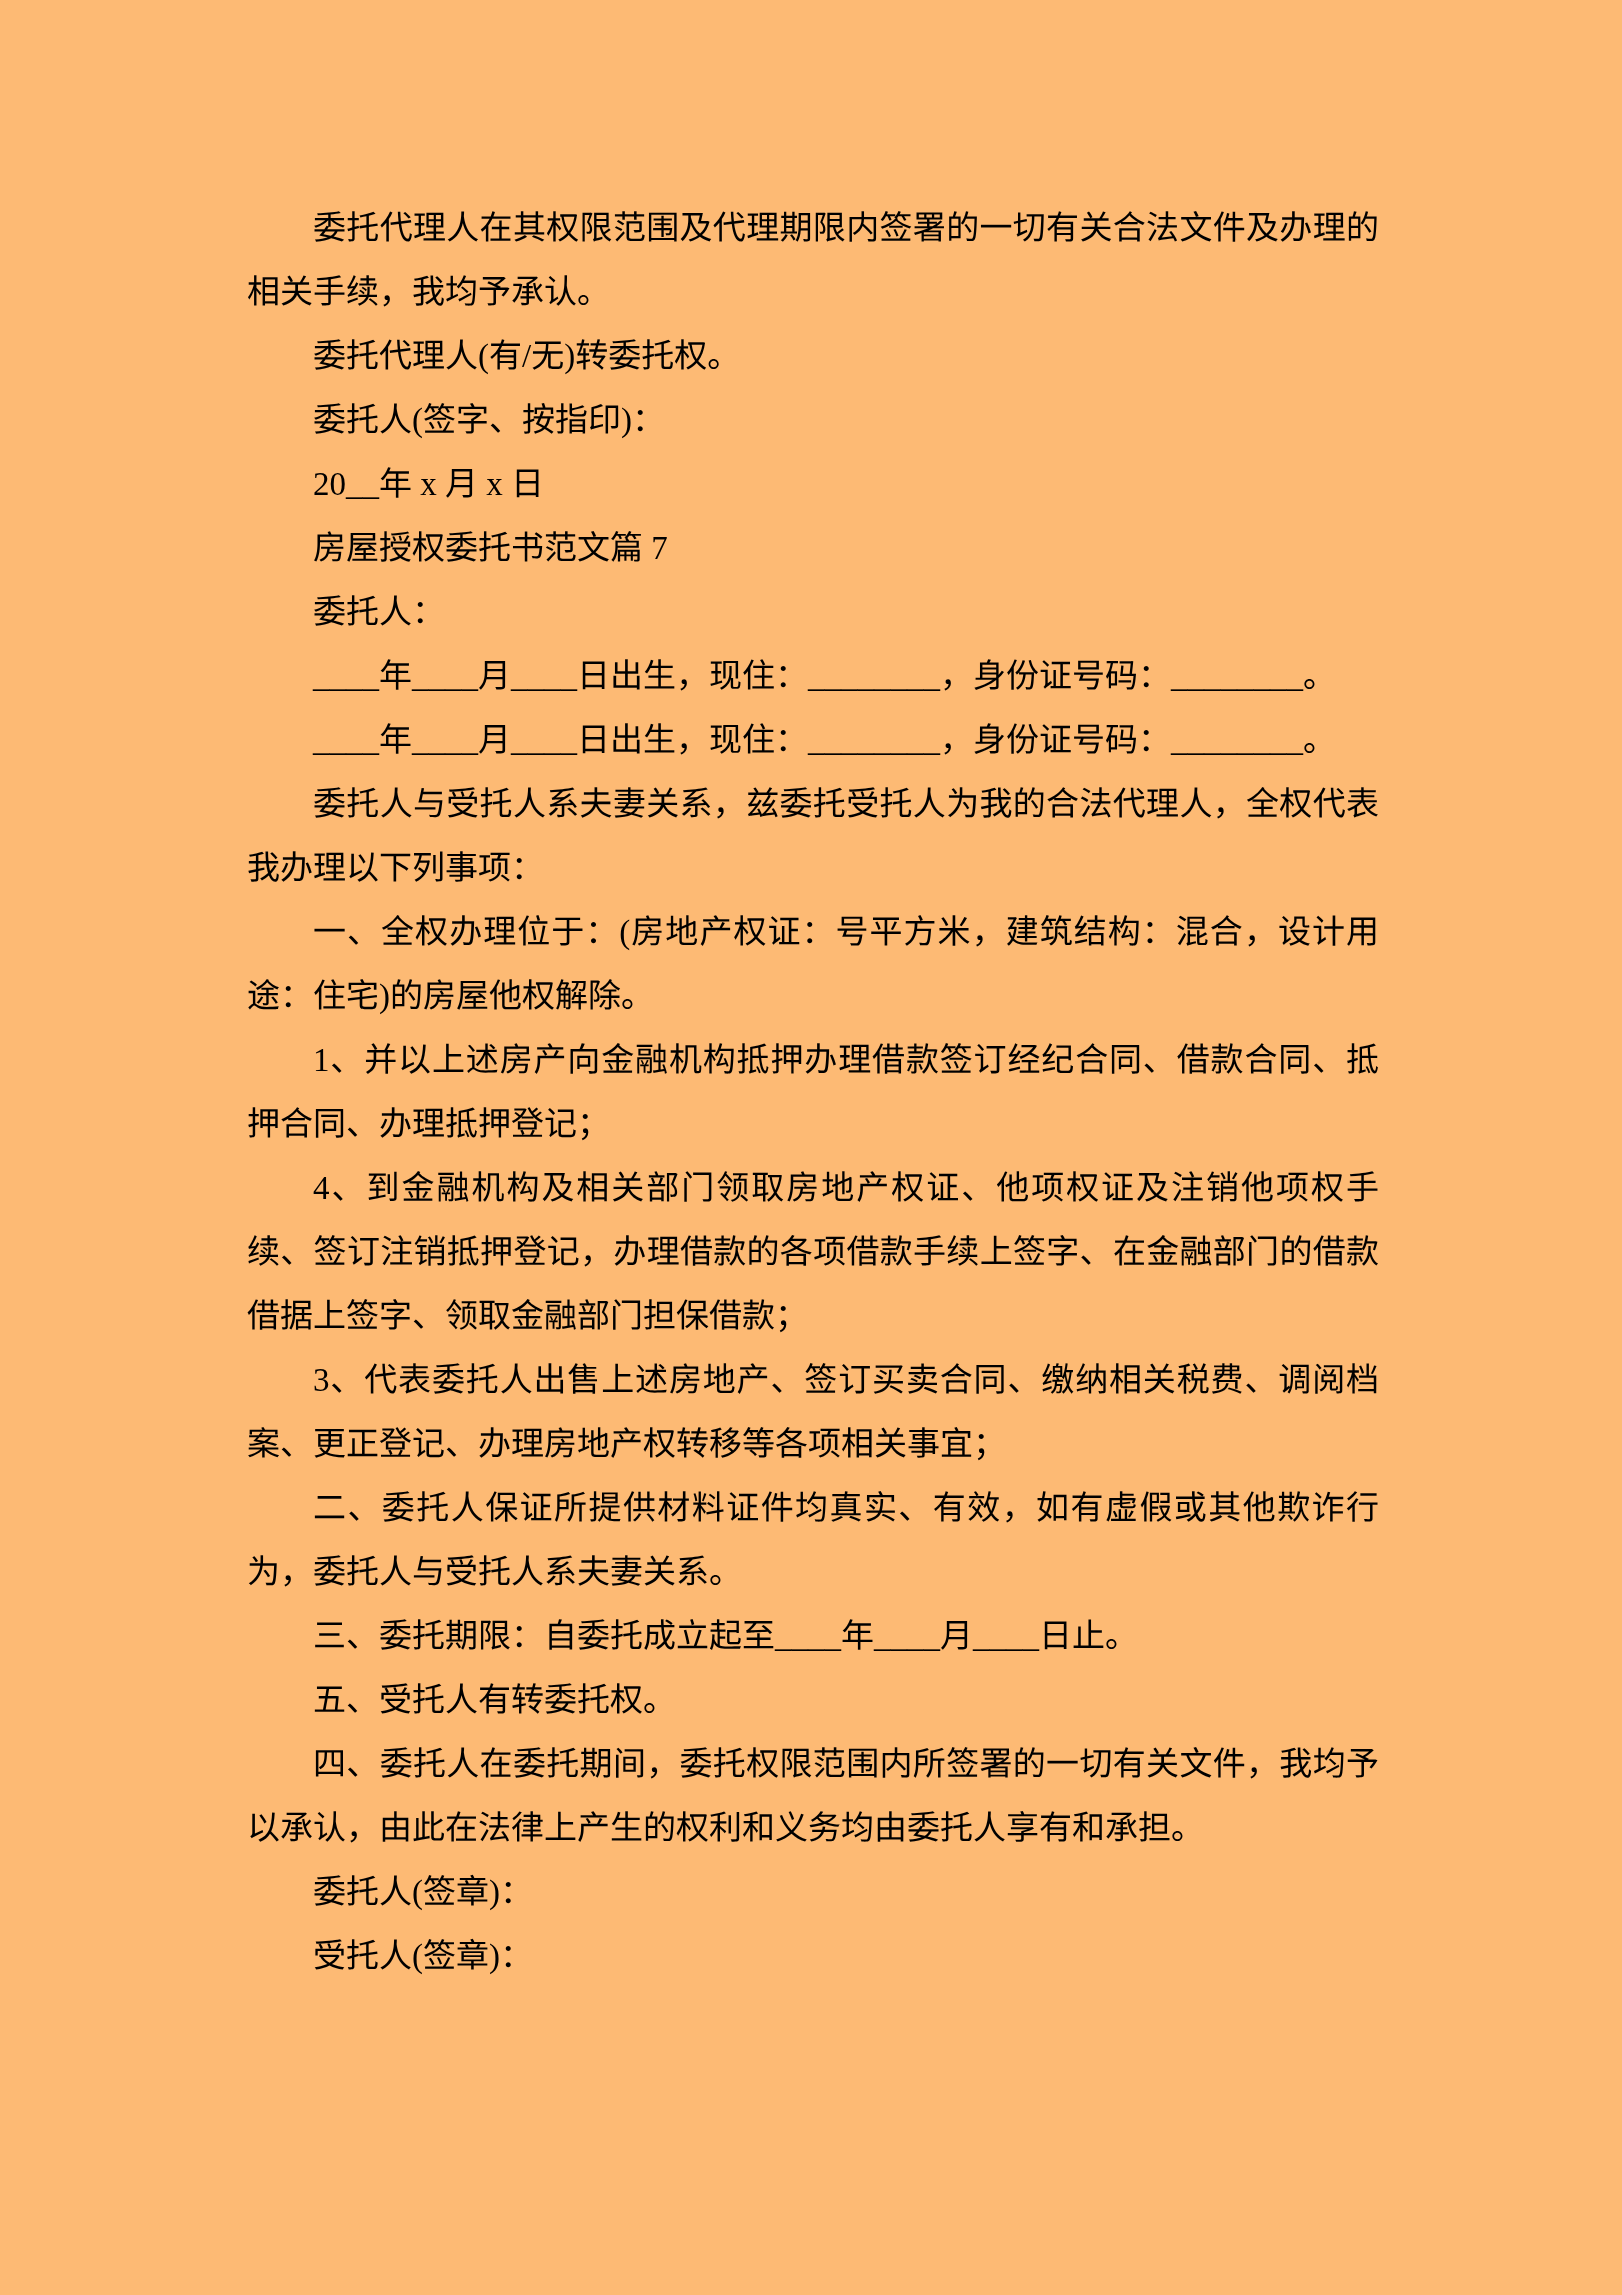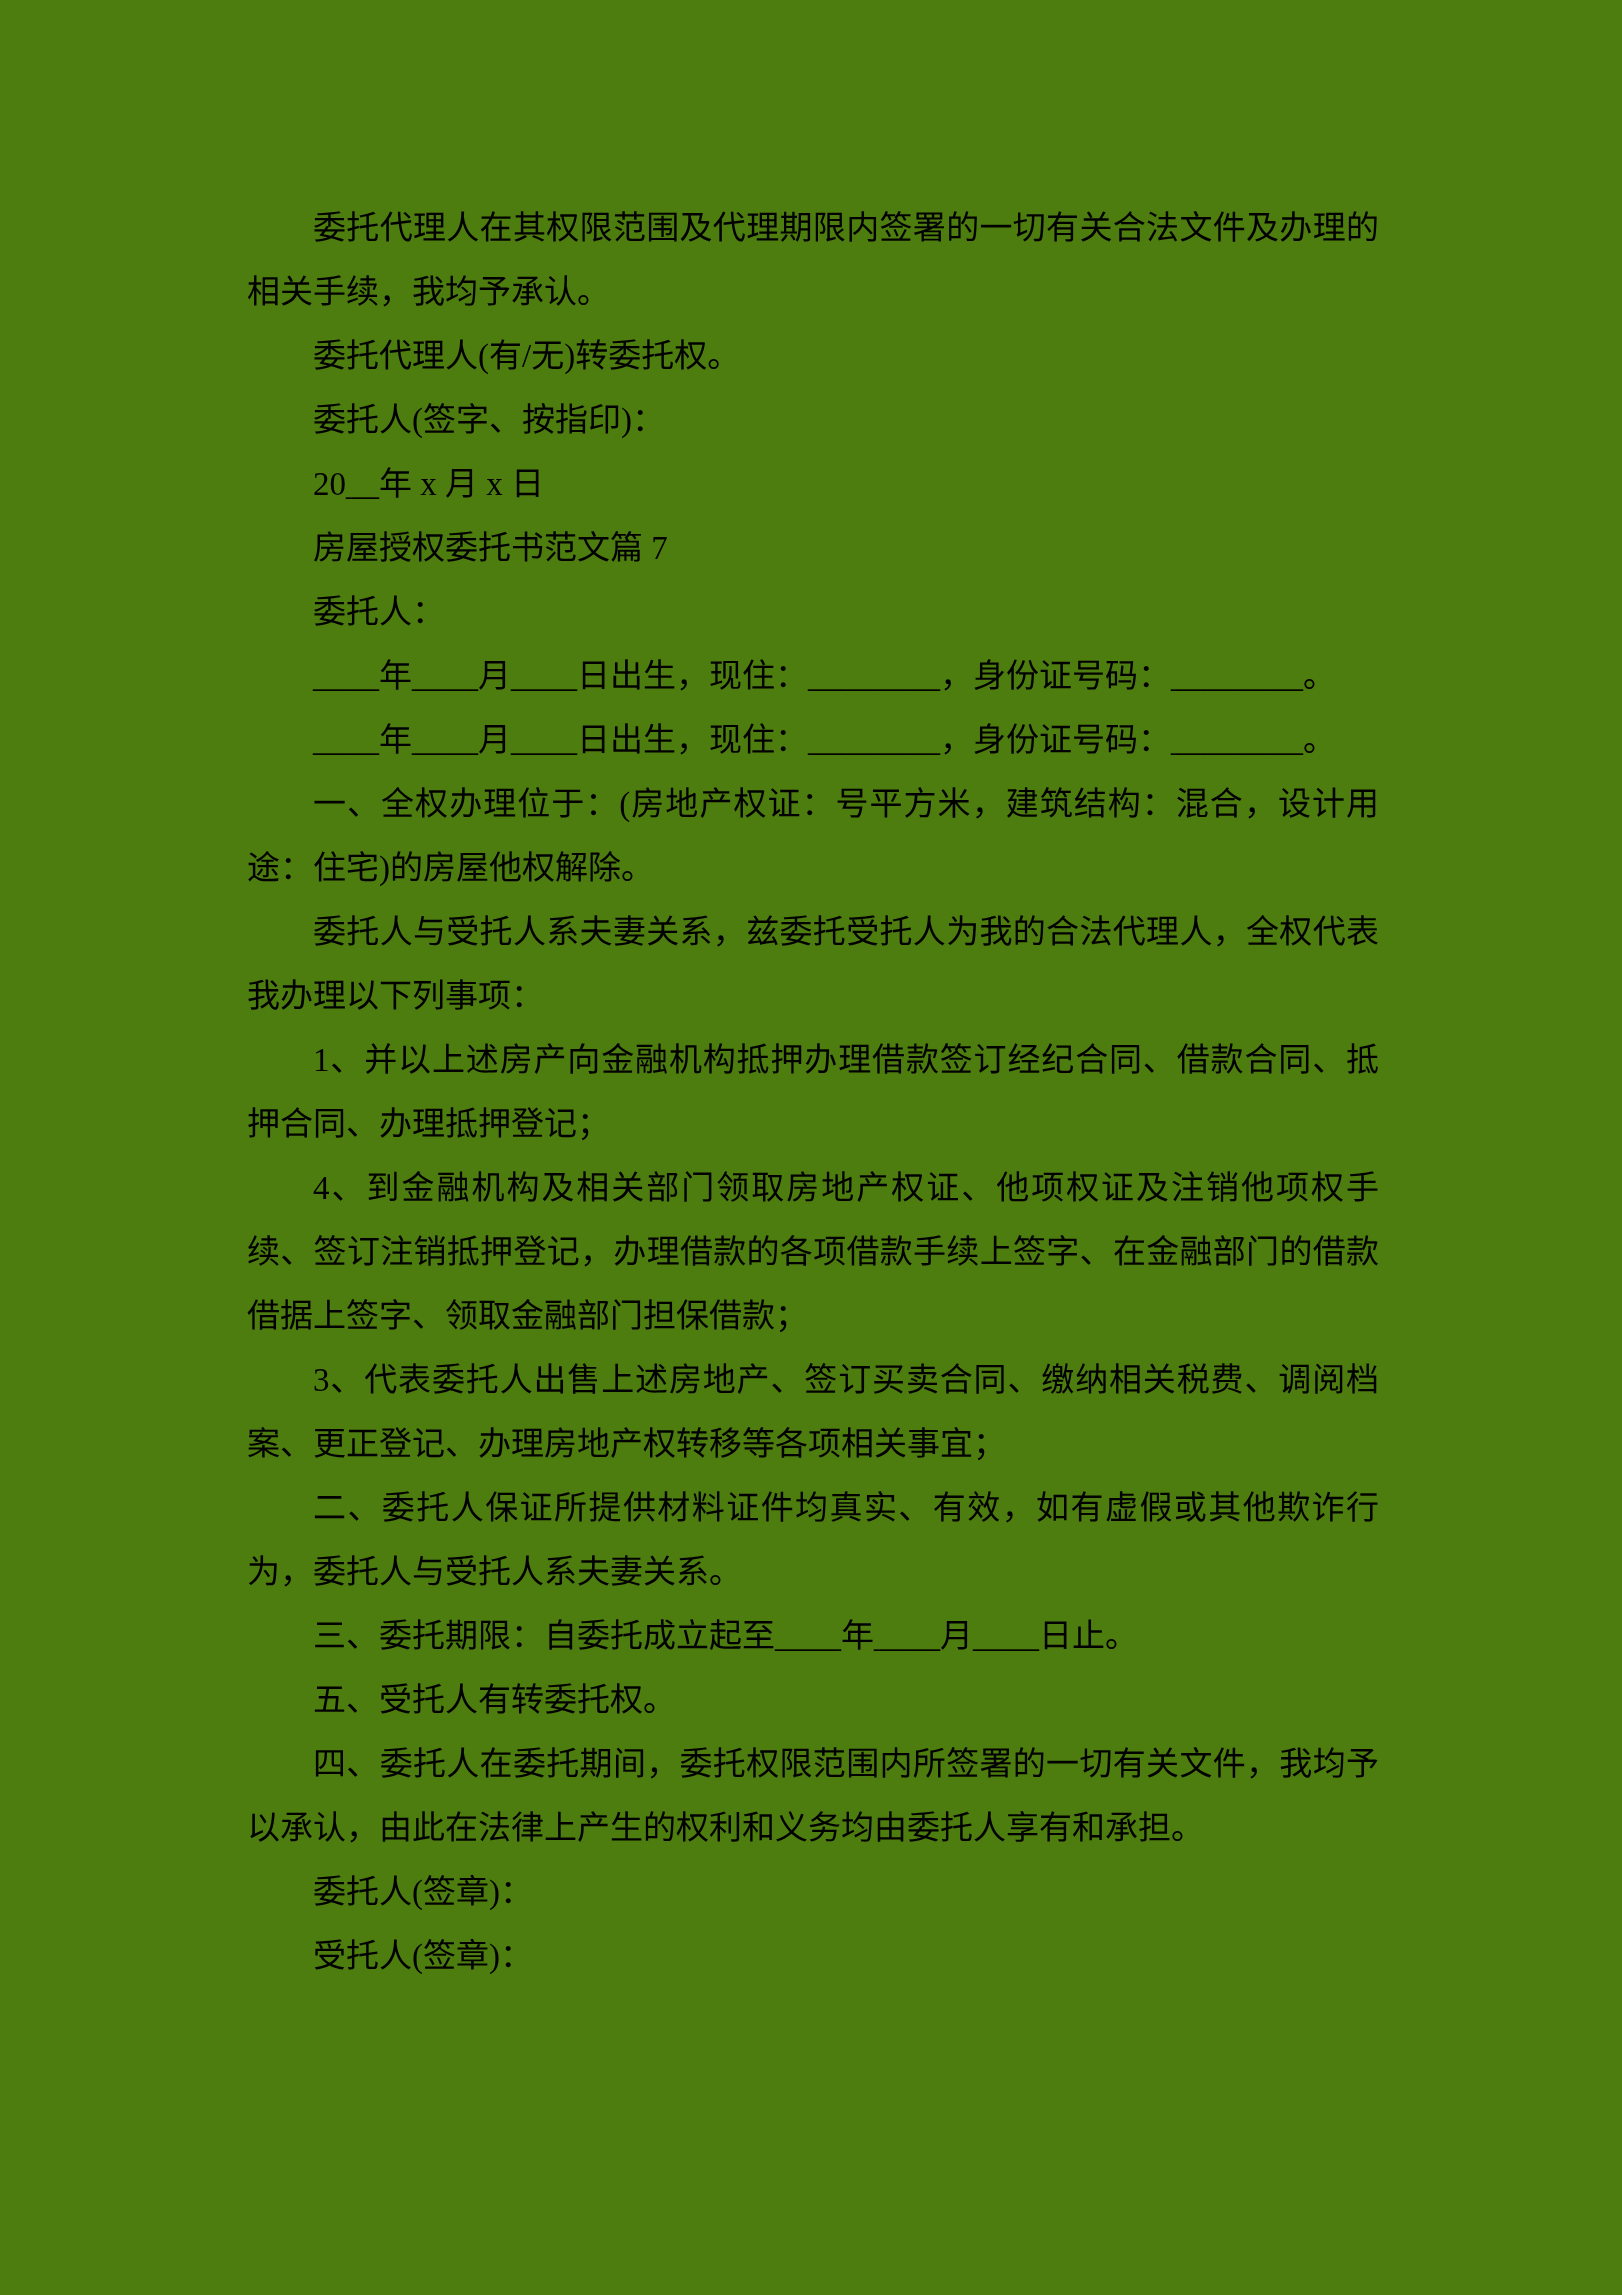--- a/index.html
+++ b/index.html
@@ -12,21 +12,21 @@
     background: #f7f7f7;
     position: relative;
     overflow: hidden;
   }
   .doc-page {
     position: absolute;
     left: 0;
     top: 0;
     width: 1623px;
     height: 2295px;
-    background: #4d7c0f;
+    background: #fdba74;
   }
   .doc-body {
     position: absolute;
     left: 247px;
     top: 196px;
     width: 1132px;
     color: #000000;
     font-family: "Liberation Serif", "DejaVu Serif", serif;
     font-size: 33px;
     line-height: 64px;
@@ -46,22 +46,22 @@
 <div class="doc-page">
   <div class="doc-body">
     <p>委托代理人在其权限范围及代理期限内签署的一切有关合法文件及办理的相关手续，我均予承认。</p>
     <p>委托代理人(有/无)转委托权。</p>
     <p>委托人(签字、按指印)：</p>
     <p>20__年 x 月 x 日</p>
     <p>房屋授权委托书范文篇 7</p>
     <p>委托人：</p>
     <p>____年____月____日出生，现住：________，身份证号码：________。</p>
     <p>____年____月____日出生，现住：________，身份证号码：________。</p>
+    <p>委托人与受托人系夫妻关系，兹委托受托人为我的合法代理人，全权代表我办理以下列事项：</p>
     <p>一、全权办理位于：(房地产权证：号平方米，建筑结构：混合，设计用途：住宅)的房屋他权解除。</p>
-    <p>委托人与受托人系夫妻关系，兹委托受托人为我的合法代理人，全权代表我办理以下列事项：</p>
     <p>1、并以上述房产向金融机构抵押办理借款签订经纪合同、借款合同、抵押合同、办理抵押登记；</p>
     <p>4、到金融机构及相关部门领取房地产权证、他项权证及注销他项权手续、签订注销抵押登记，办理借款的各项借款手续上签字、在金融部门的借款借据上签字、领取金融部门担保借款；</p>
     <p>3、代表委托人出售上述房地产、签订买卖合同、缴纳相关税费、调阅档案、更正登记、办理房地产权转移等各项相关事宜；</p>
     <p>二、委托人保证所提供材料证件均真实、有效，如有虚假或其他欺诈行为，委托人与受托人系夫妻关系。</p>
     <p>三、委托期限：自委托成立起至____年____月____日止。</p>
     <p>五、受托人有转委托权。</p>
     <p>四、委托人在委托期间，委托权限范围内所签署的一切有关文件，我均予以承认，由此在法律上产生的权利和义务均由委托人享有和承担。</p>
     <p>委托人(签章)：</p>
     <p>受托人(签章)：</p>
   </div>

